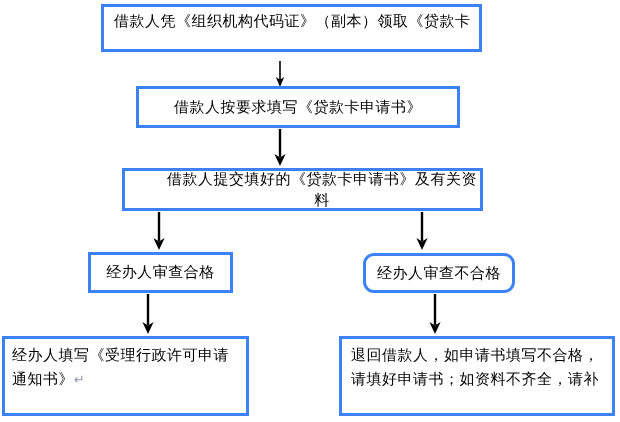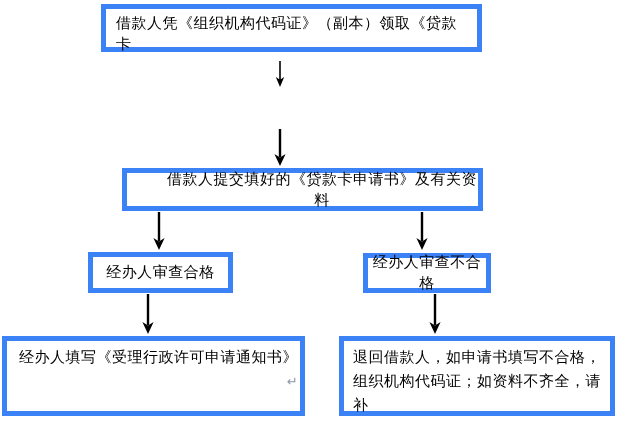--- a/index.html
+++ b/index.html
@@ -11,39 +11,39 @@
     position: relative;
     width: 620px;
     height: 422px;
     background: #ffffff;
     font-family: "Liberation Serif", "DejaVu Serif", serif;
     color: #000000;
     overflow: hidden;
   }
   .box {
     position: absolute;
-    border: 5px solid #3b82f6;
+    border: 3px solid #3b82f6;
     box-sizing: border-box;
     background: #ffffff;
     font-size: 15px;
     letter-spacing: 0.5px;
     line-height: 21px;
   }
   .center {
     display: flex;
     align-items: center;
     justify-content: center;
     text-align: center;
   }
   .b1 { left: 101px; top: 4px;   width: 381px; height: 48px; padding: 4px 6px 0 10px; }
   .b2 { left: 136px; top: 86px;  width: 324px; height: 42px; }
   .b3 { left: 122px; top: 168px; width: 361px; height: 43px; padding-left: 39px; }
   .b4 { left: 88px;  top: 252px; width: 145px; height: 41px; }
-  .b5 { left: 363px; top: 253px; width: 128px; height: 40px; }
-  .b6 { left: 2px;   top: 336px; width: 303px; height: 80px; padding: 4px 2px 15px 7px;  line-height: 24px; text-align: right; }
+  .b5 { left: 363px; top: 253px; width: 152px; height: 40px; border-radius: 11px; }
+  .b6 { left: 2px;   top: 336px; width: 247px; height: 80px; padding: 4px 2px 15px 7px;  line-height: 24px; }
   .b7 { left: 339px; top: 336px; width: 276px; height: 80px; padding: 4px 2px 4px 9px;  line-height: 24px; }
   .rmark {
     color: #8a97a8;
     font-family: "DejaVu Sans", sans-serif;
     font-size: 13px;
     letter-spacing: 0;
   }
   .arrows {
     position: absolute;
     left: 0; top: 0;
@@ -86,35 +86,38 @@
     <g>
       <line x1="435" y1="294" x2="435" y2="325" stroke="#000" stroke-width="2.4"></line>
       <path d="M435 334 L429.4 322 L435 325.6 L440.6 322 Z" fill="#000"></path>
     </g>
   </svg>
 
   <div class="box b1">
     <div>借款人凭《组织机构代码证》（副本）领取《贷款卡</div>
   </div>
 
+  <div class="box b2 center">
+    <div>借款人按要求填写《贷款卡申请书》</div>
+  </div>
 
   <div class="box b3 center">
     <div>借款人提交填好的《贷款卡申请书》及有关资料</div>
   </div>
 
   <div class="box b4 center">
     <div>经办人审查合格</div>
   </div>
 
   <div class="box b5 center">
     <div>经办人审查不合格</div>
   </div>
 
   <div class="box b6">
     <div><span>经办人填写《受理行政许可申请通知书》</span><span class="rmark">↵</span></div>
   </div>
 
   <div class="box b7">
     <div>退回借款人，如申请书填写不合格，</div>
-    <div>组织机构代码证；如资料不齐全，请补</div>
+    <div>请填好申请书；如资料不齐全，请补</div>
   </div>
 
 </div>
 
 </body></html>

